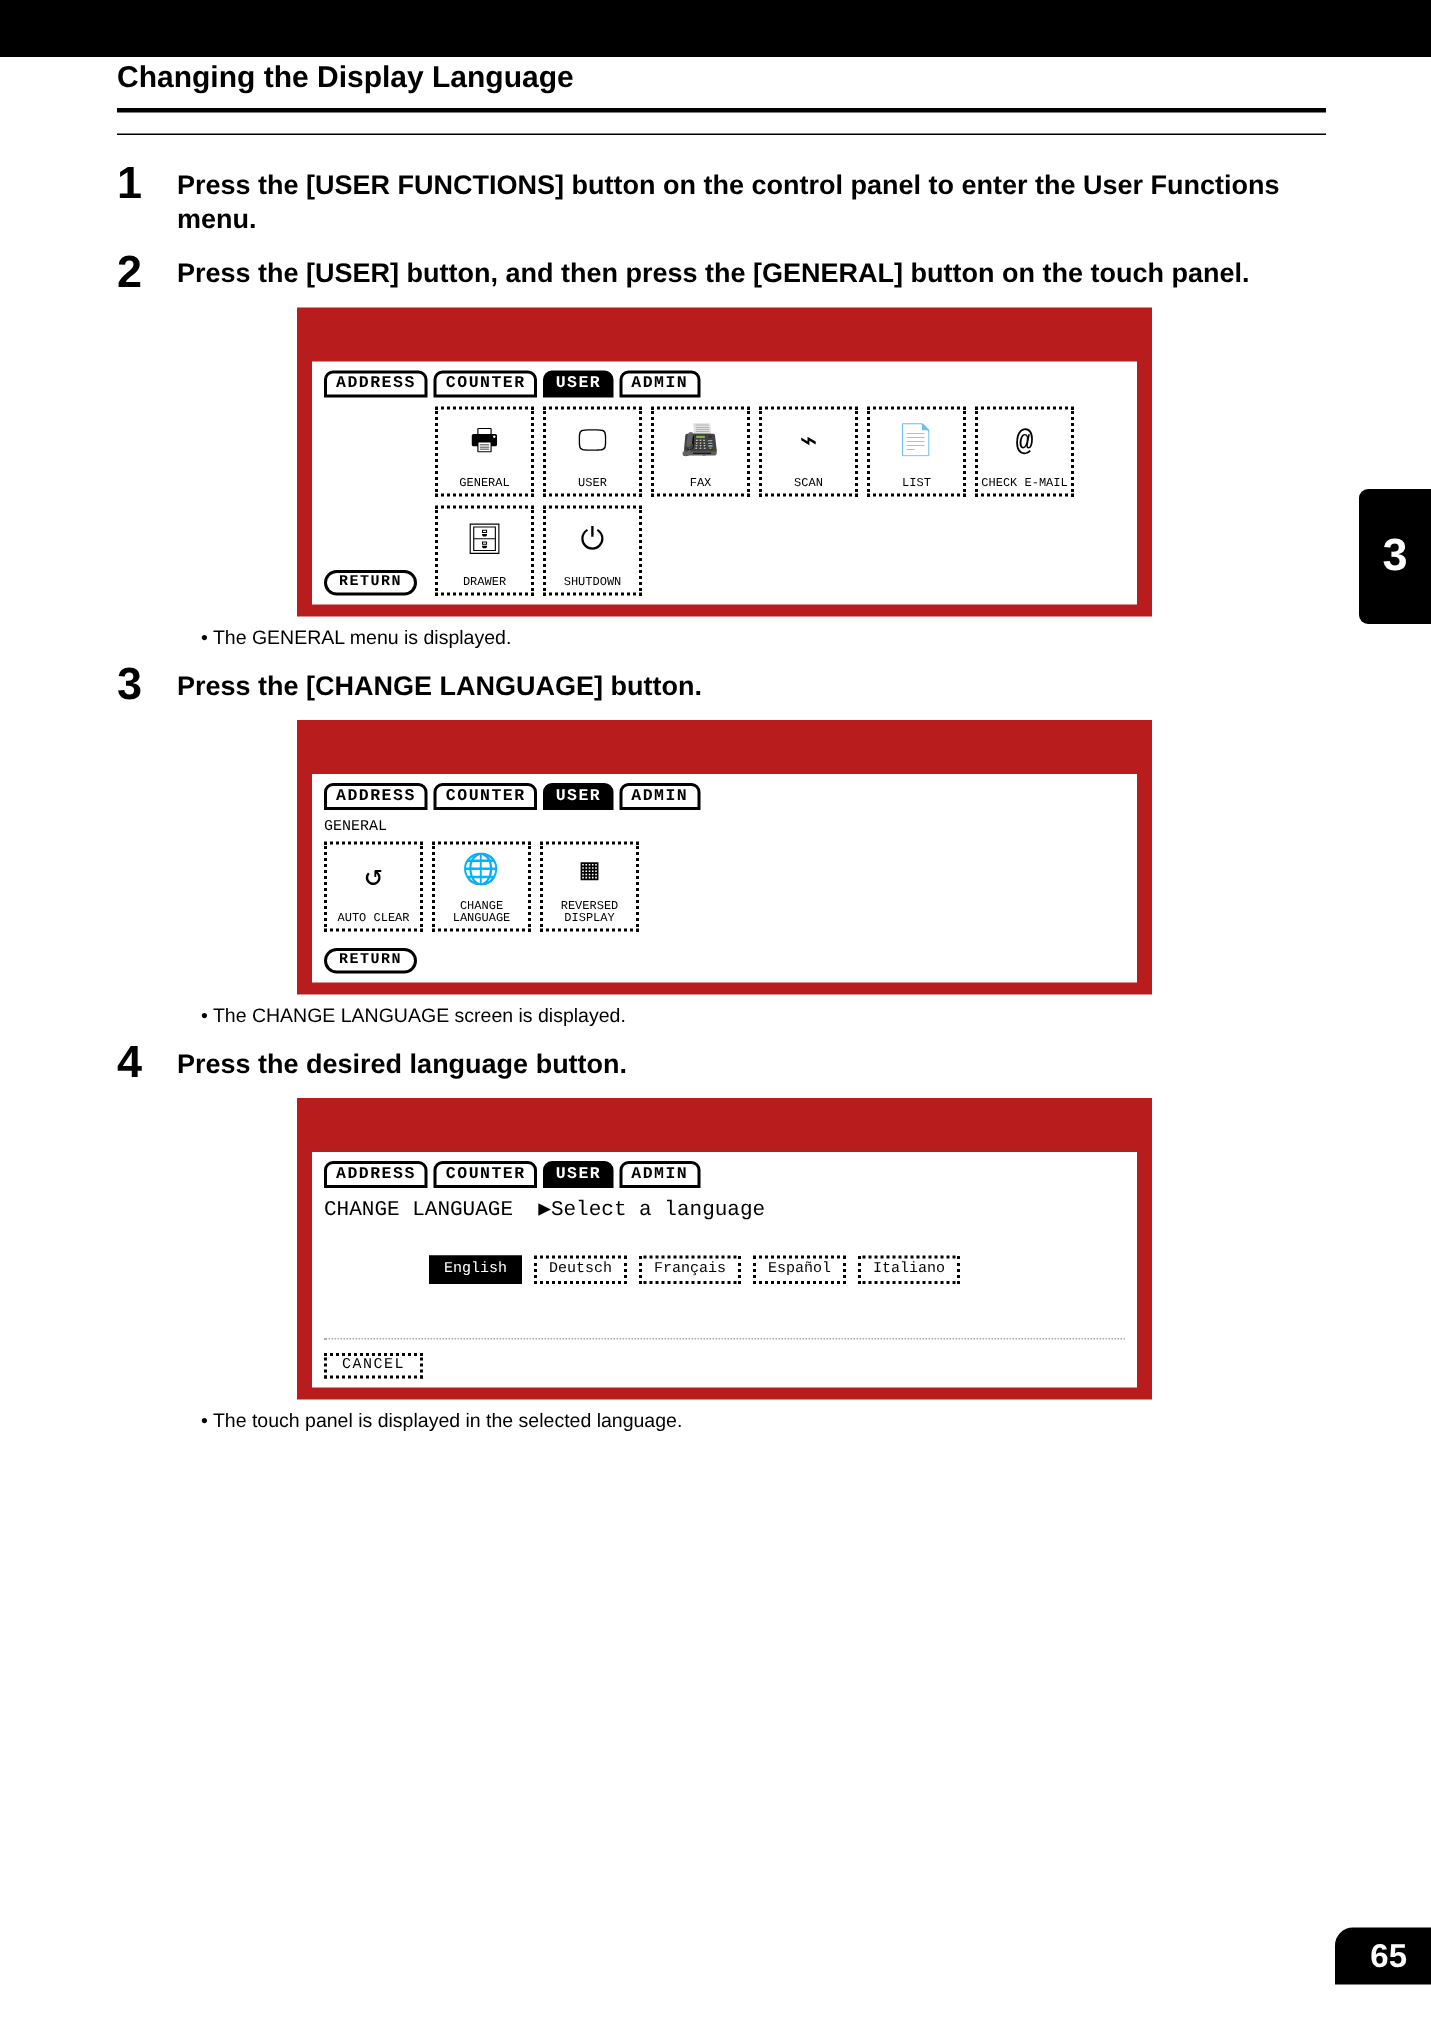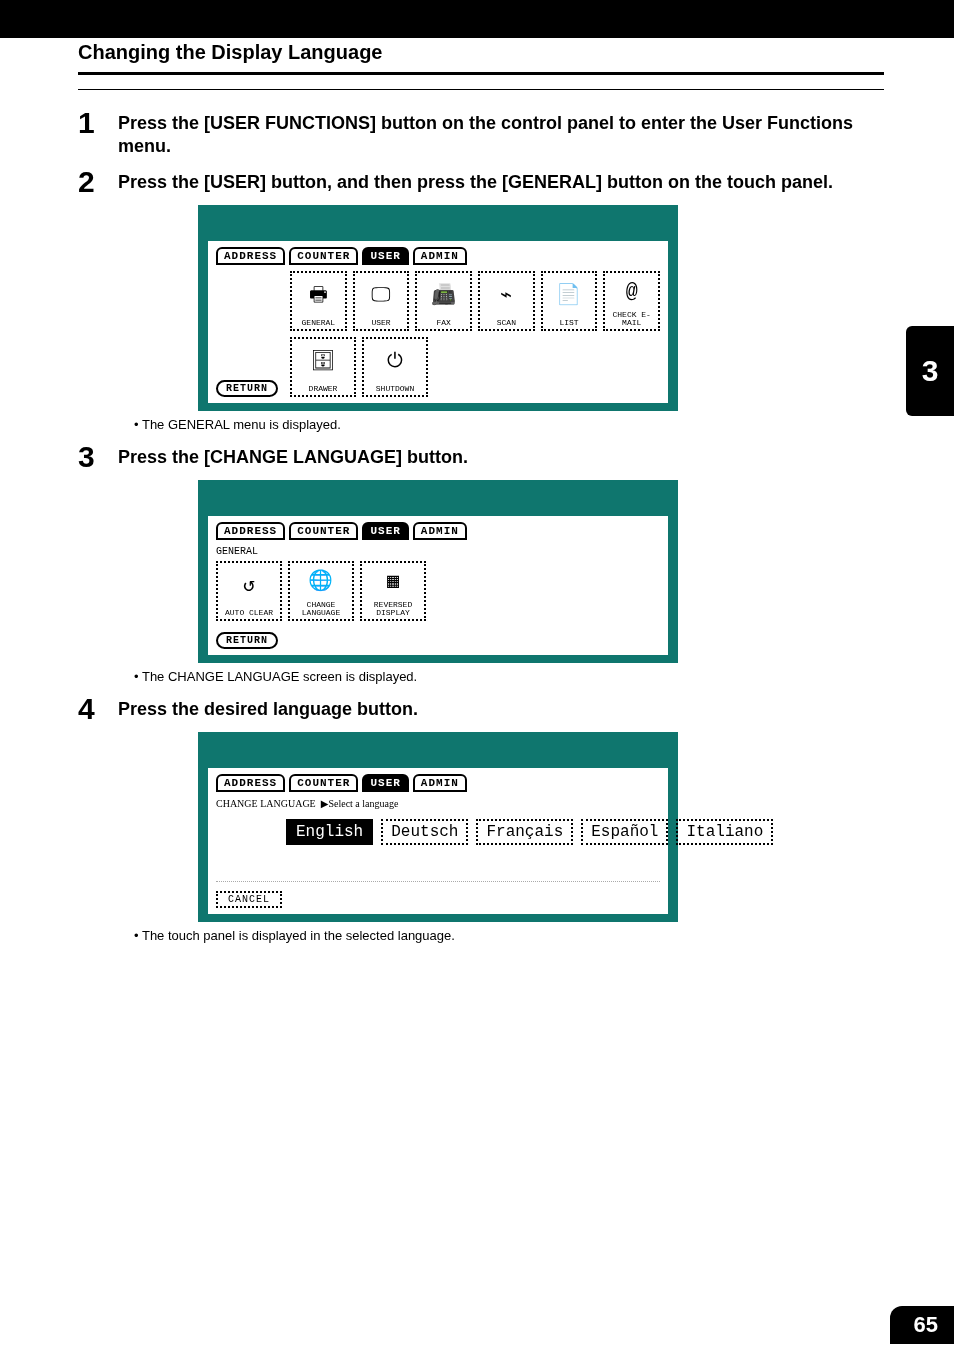--- a/index.html
+++ b/index.html
@@ -19,23 +19,23 @@
   .hr-thin { border: none; border-top: 1px solid #000; margin-bottom: 18px; }
   .step { display: flex; margin-bottom: 8px; }
   .step-num { font-size: 30px; font-weight: bold; width: 40px; flex-shrink: 0; line-height: 1; }
   .step-text { font-size: 18px; font-weight: bold; flex: 1; line-height: 1.3; padding-top: 4px; }
   .note { font-size: 13px; margin-left: 56px; margin-top: 6px; margin-bottom: 10px; }
   .bullet::before { content: "• "; }
   .screenshot-wrap { margin-left: 120px; margin-bottom: 6px; }
 
   
   .screen {
-    background: #0f766e;
+    background: #b91c1c;
     padding: 36px 10px 8px 10px;
-    width: 480px;
+    width: 570px;
   }
   .screen-inner {
     background: #fff;
     padding: 6px 8px 6px 8px;
   }
   .tabrow { display: flex; gap: 4px; margin-bottom: 6px; }
   .tab {
     border: 2px solid #000;
     font-size: 11px;
     font-weight: bold;
@@ -70,25 +70,25 @@
     border-radius: 12px;
     display: inline-block;
     font-size: 10px;
     font-weight: bold;
     font-family: "Courier New", monospace;
     padding: 1px 8px;
     letter-spacing: 1px;
   }
   .row-bottom { display: flex; align-items: flex-end; gap: 6px; }
   .crumb { font-size: 10px; font-family: "Courier New", monospace; margin-bottom: 4px; }
-  .sel-label { font-size: 10px; font-family: Liberation Serif, serif; margin-bottom: 10px; }
+  .sel-label { font-size: 14px; font-family: Liberation Mono, monospace; margin-bottom: 22px; }
   .lang-row { display: flex; gap: 8px; margin-left: 70px; margin-bottom: 36px; }
   .lang-btn {
     border: 2px dotted #000;
-    font-size: 16px;
+    font-size: 10px;
     font-family: "Courier New", monospace;
     padding: 2px 8px;
     text-align: center;
   }
   .lang-btn.sel { background: #000; color: #fff; border-style: solid; }
   .cancel-row { text-align: left; border-top: 1px dotted #aaa; padding-top: 6px; }
   .cancel-btn {
     border: 2px dotted #000;
     font-size: 10px;
     font-family: "Courier New", monospace;
@@ -111,21 +111,21 @@
     display: flex;
     align-items: center;
     justify-content: center;
     border-top-left-radius: 6px;
     border-bottom-left-radius: 6px;
   }
   
   .page-footer {
     position: absolute;
     right: 0;
-    bottom: 4px;
+    bottom: 25px;
     background: #000;
     color: #fff;
     font-size: 22px;
     font-weight: bold;
     padding: 6px 16px 6px 24px;
     border-top-left-radius: 12px;
   }
 </style>
 </head>
 <body>

